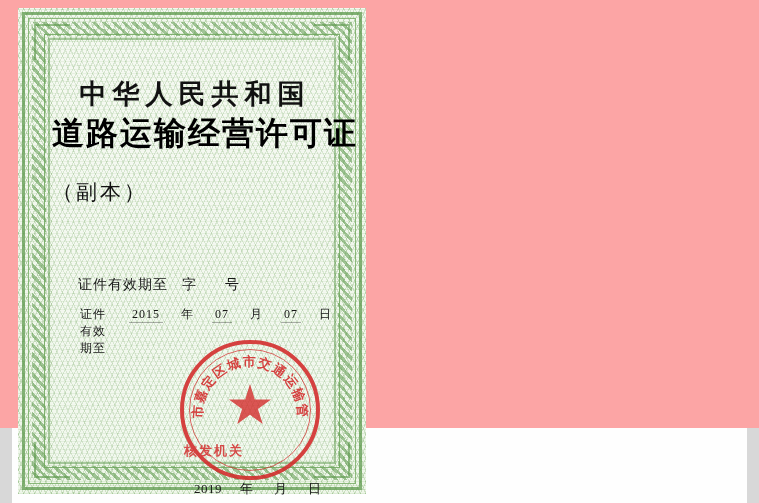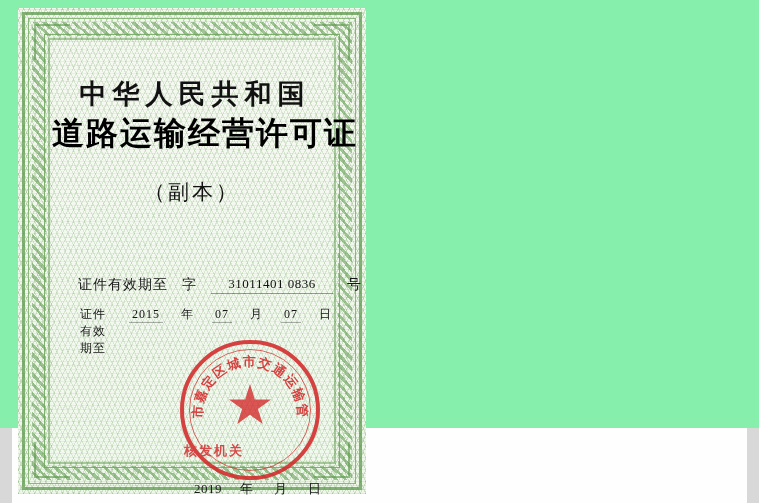--- a/index.html
+++ b/index.html
@@ -19,21 +19,21 @@
     width: 759px;
     height: 503px;
     background: #fefefe;
   }
 
   
   .page {
     position: absolute;
     top: 0;
     height: 428px;
-    background: #86efac;
+    background: #fca5a5;
   }
   .page-left  { left: 0;   width: 382px; }
   .page-right { left: 382px; width: 377px; }
 
   
   .scan-edge {
     position: absolute;
     top: 0;
     width: 12px;
     height: 503px;
@@ -130,21 +130,21 @@
   .main-title {
     text-align: center;
     font-family: "Liberation Serif", serif;
     font-weight: bold;
     font-size: 32px;
     letter-spacing: 2px;
     color: #000;
     white-space: nowrap;
   }
   .subtitle {
-    text-align: center;
+    text-align: left;
     margin-top: 22px;
     font-family: Liberation Serif, serif;
     font-size: 21px;
     letter-spacing: 3px;
     color: #111;
   }
 
   .lic-row {
     position: absolute;
     left: 26px;
@@ -282,21 +282,20 @@
 
         <div class="country">中华人民共和国</div>
 
         <div class="main-title">道路运输经营许可证</div>
 
         <div class="subtitle">（副本）</div>
 
         <div class="lic-row">
           <span class="lic-prefix">证件有效期至</span>
           <span class="lic-zi">字</span>
-          <span class="lic-number">31011401 0836</span>
           <span class="lic-hao">号</span>
         </div>
 
         <div class="valid-row">
           <span>证件有效期至</span>
           <span class="v">2015</span>
           <span>年</span>
           <span class="v">07</span>
           <span>月</span>
           <span class="v">07</span>

